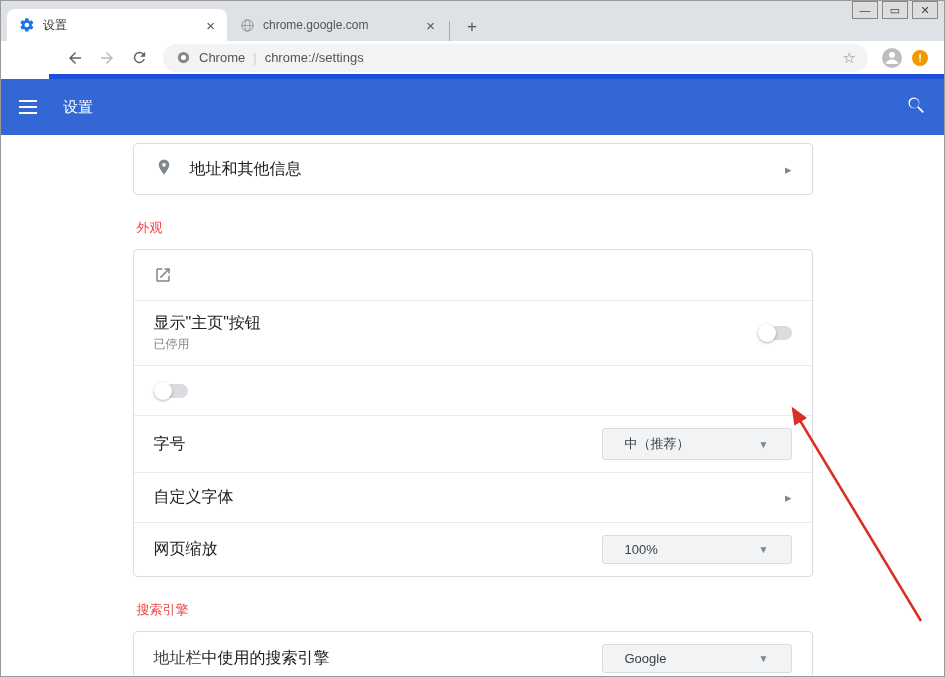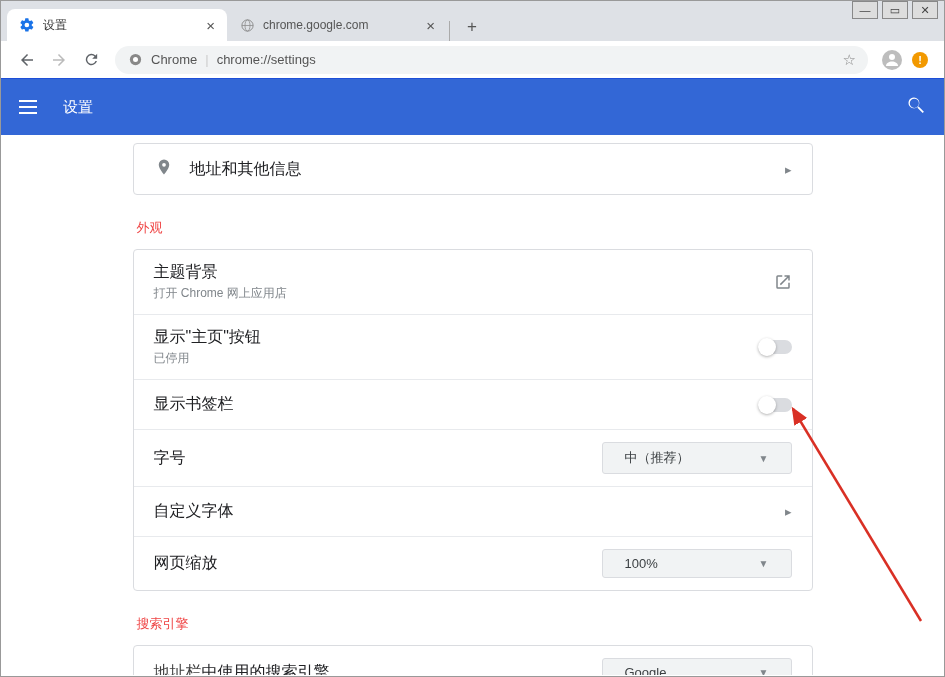--- a/index.html
+++ b/index.html
@@ -14,21 +14,21 @@
 .tab { height: 32px; display: flex; align-items: center; padding: 0 12px; font-size: 12px; color: #333; border-radius: 8px 8px 0 0; min-width: 220px; position: relative; }
 .tab.active { background: #fff; }
 .tab.inactive { background: transparent; color: #555; }
 .tab .favicon { width: 16px; height: 16px; margin-right: 8px; display: inline-flex; align-items: center; justify-content: center; }
 .tab .close { margin-left: auto; font-size: 15px; color: #555; cursor: pointer; }
 .tab .favicon svg { display: block; }
 .new-tab { width: 28px; height: 28px; display: flex; align-items: center; justify-content: center; font-size: 17px; color: #555; margin-left: 6px; cursor: pointer; }
 .tab-divider { width: 1px; height: 20px; background: #aaa; margin: 0 2px; }
 
 
-.omnibox-row { height: 38px; background: #fff; display: flex; align-items: center; padding: 0 10px; border-bottom: 1px solid #1d4ed8; }
+.omnibox-row { height: 38px; background: #fff; display: flex; align-items: center; padding: 0 10px; border-bottom: 5px solid #1d4ed8; margin-left: 48px; }
 .nav-btn { width: 28px; height: 28px; display: flex; align-items: center; justify-content: center; color: #5f6368; margin: 0 2px; cursor: pointer; font-size: 16px; }
 .nav-btn.disabled { color: #bbb; }
 .omnibox { flex: 1; height: 28px; background: #f1f3f4; border-radius: 14px; display: flex; align-items: center; padding: 0 12px; margin: 0 8px; font-size: 13px; color: #555; }
 .omni-segment { display: inline-flex; align-items: center; }
 .omni-sep { color: #ccc; margin: 0 8px; }
 .omni-star { margin-left: auto; color: #888; font-size: 15px; }
 .omni-icon { width: 16px; height: 16px; margin-right: 8px; display: inline-flex; align-items: center; justify-content: center; }
 .right-icons { display: flex; align-items: center; gap: 10px; padding: 0 6px; }
 .avatar { width: 20px; height: 20px; border-radius: 50%; background: #bdbdbd; display: flex; align-items: center; justify-content: center; color: #fff; font-size: 13px; }
 .alert-dot { width: 16px; height: 16px; border-radius: 50%; background: #f29900; color: #fff; display: flex; align-items: center; justify-content: center; font-size: 11px; font-weight: bold; }
@@ -174,45 +174,38 @@
         </div>
         <div class="row-arrow">▸</div>
       </div>
     </div>
 
     <div class="section-label">外观</div>
 
     <div class="card">
 
       <div class="row">
-        <div class="row-body">
-          <div class="row-title">主题背景</div>
-          <div class="row-sub">打开 Chrome 网上应用店</div>
-        </div>
         <span class="open-icon">
           <svg viewBox="0 0 24 24" width="18" height="18">
               <path fill="#80868b" d="M19 19H5V5h6V3H5a2 2 0 0 0-2 2v14a2 2 0 0 0 2 2h14a2 2 0 0 0 2-2v-6h-2zM14 3v2h3.59L7.76 14.83l1.41 1.41L19 6.41V10h2V3z"></path>
             </svg>
         </span>
       </div>
 
       <div class="row">
         <div class="row-body">
           <div class="row-title">显示"主页"按钮</div>
           <div class="row-sub">已停用</div>
         </div>
         <div class="toggle">
             <div class="toggle-knob"></div>
           </div>
       </div>
 
       <div class="row">
-        <div class="row-body">
-          <div class="row-title">显示书签栏</div>
-        </div>
         <div class="toggle">
             <div class="toggle-knob"></div>
           </div>
       </div>
 
       <div class="row">
         <div class="row-body">
           <div class="row-title">字号</div>
         </div>
         <div class="dropdown">

